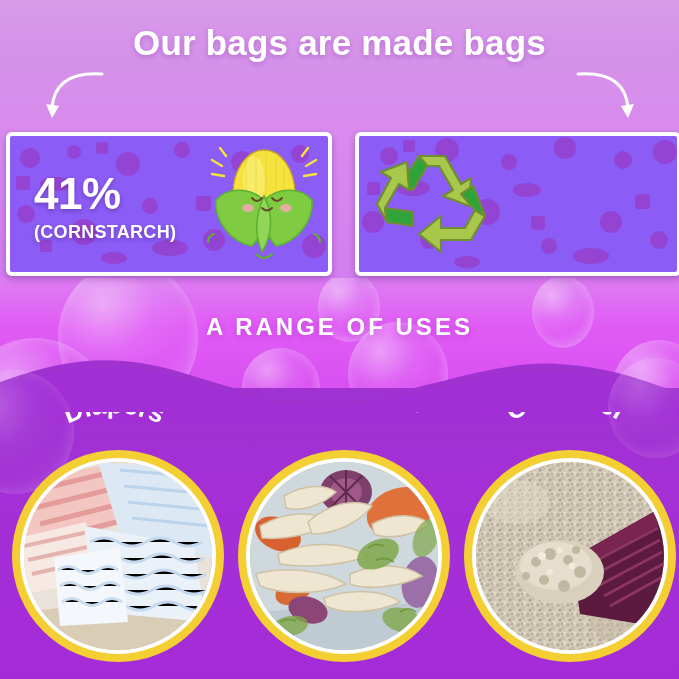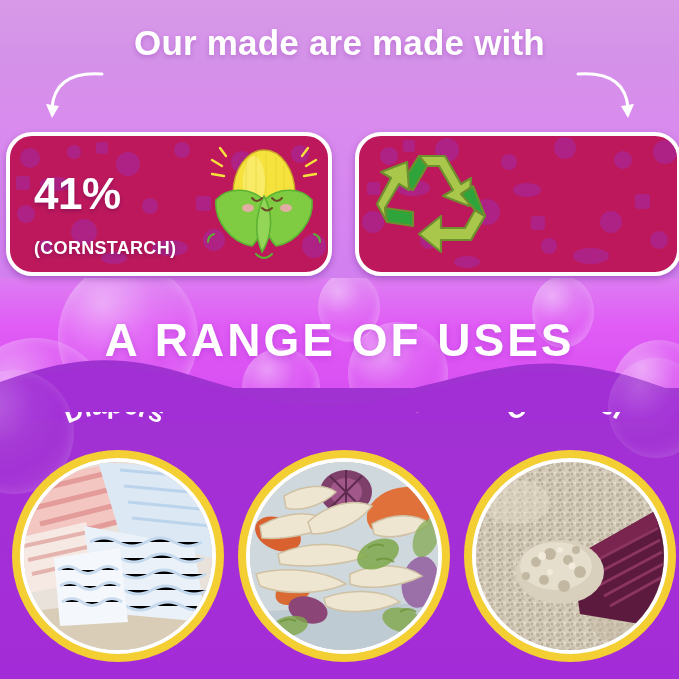--- a/index.html
+++ b/index.html
@@ -43,40 +43,40 @@
     position:absolute;left:0;top:24px;width:679px;text-align:center;
     color:#fff;font-size:35px;line-height:1.06;font-weight:bold;
     letter-spacing:.2px;
     text-shadow:0 2px 5px rgba(120,30,160,.30);
   }
   .arrow{position:absolute;}
 
   
   .panel{
     position:absolute;top:132px;height:136px;
-    border:4px solid #ffffff;border-radius:26px;
-    background:#be185d;
+    border:4px solid #ffffff;border-radius:6px;
+    background:#8b5cf6;
     box-shadow:0 3px 7px rgba(90,15,120,.35);
     overflow:hidden;
   }
   .panel .pattern{position:absolute;inset:0;opacity:.5;}
   #panel-corn{left:6px;width:318px;}
   #panel-pe{left:355px;width:318px;}
 
   .pct{
     position:absolute;color:#fff;font-weight:bold;
     text-shadow:0 2px 4px rgba(40,0,60,.30);
   }
   .pct .big{font-size:44px;letter-spacing:-.5px;display:block;line-height:1;}
-  .pct .sub{font-size:18px;letter-spacing:.3px;display:block;margin-top:22px;}
+  .pct .sub{font-size:18px;letter-spacing:.3px;display:block;margin-top:6px;}
 
   
   .range-title{
     position:absolute;left:0;top:313px;width:679px;text-align:center;
-    color:#fff;font-size:46px;font-weight:bold;letter-spacing:3px;
+    color:#fff;font-size:24px;font-weight:bold;letter-spacing:3px;
     text-shadow:0 2px 6px rgba(150,30,190,.35);
   }
 
   
   .use{position:absolute;width:200px;}
   .use-label{position:absolute;left:0;top:0;width:200px;height:48px;}
   .use-label text{
     fill:#fff;font-family:"Liberation Sans", sans-serif;
     font-size:26px;font-weight:bold;
   }
@@ -113,21 +113,21 @@
 
   <svg class="wave" viewBox="0 0 679 70" preserveAspectRatio="none">
     <path d="M0,30 C70,4 120,2 180,20 C245,40 300,58 368,46 C440,33 500,8 560,12 C620,16 655,34 679,40 L679,70 L0,70 Z" fill="#A032D2"></path>
     <path d="M0,36 C70,12 120,10 180,27 C245,46 300,62 368,51 C440,39 500,16 560,20 C620,24 655,40 679,46 L679,70 L0,70 Z" fill="#A42CD8" opacity=".55"></path>
   </svg>
 
   <div class="bubble" style="left:-46px;top:370px;width:120px;height:124px;opacity:.55;"></div>
   <div class="bubble" style="left:608px;top:358px;width:96px;height:100px;opacity:.5;"></div>
 
   <div class="headline">
-    <div>Our made are made with</div>
+    <div>Our bags are made bags</div>
   </div>
 
   <svg class="arrow" style="left:38px;top:68px;" width="70" height="58" viewBox="0 0 70 58">
     <path d="M64,6 C34,4 16,14 14,40" stroke="#fff" stroke-width="3" fill="none" stroke-linecap="round"></path>
     <path d="M14,50 L8,36 L21,38 Z" fill="#fff"></path>
   </svg>
 
   <svg class="arrow" style="left:572px;top:68px;" width="70" height="58" viewBox="0 0 70 58">
     <path d="M6,6 C36,4 54,14 56,40" stroke="#fff" stroke-width="3" fill="none" stroke-linecap="round"></path>
     <path d="M56,50 L49,38 L62,36 Z" fill="#fff"></path>

